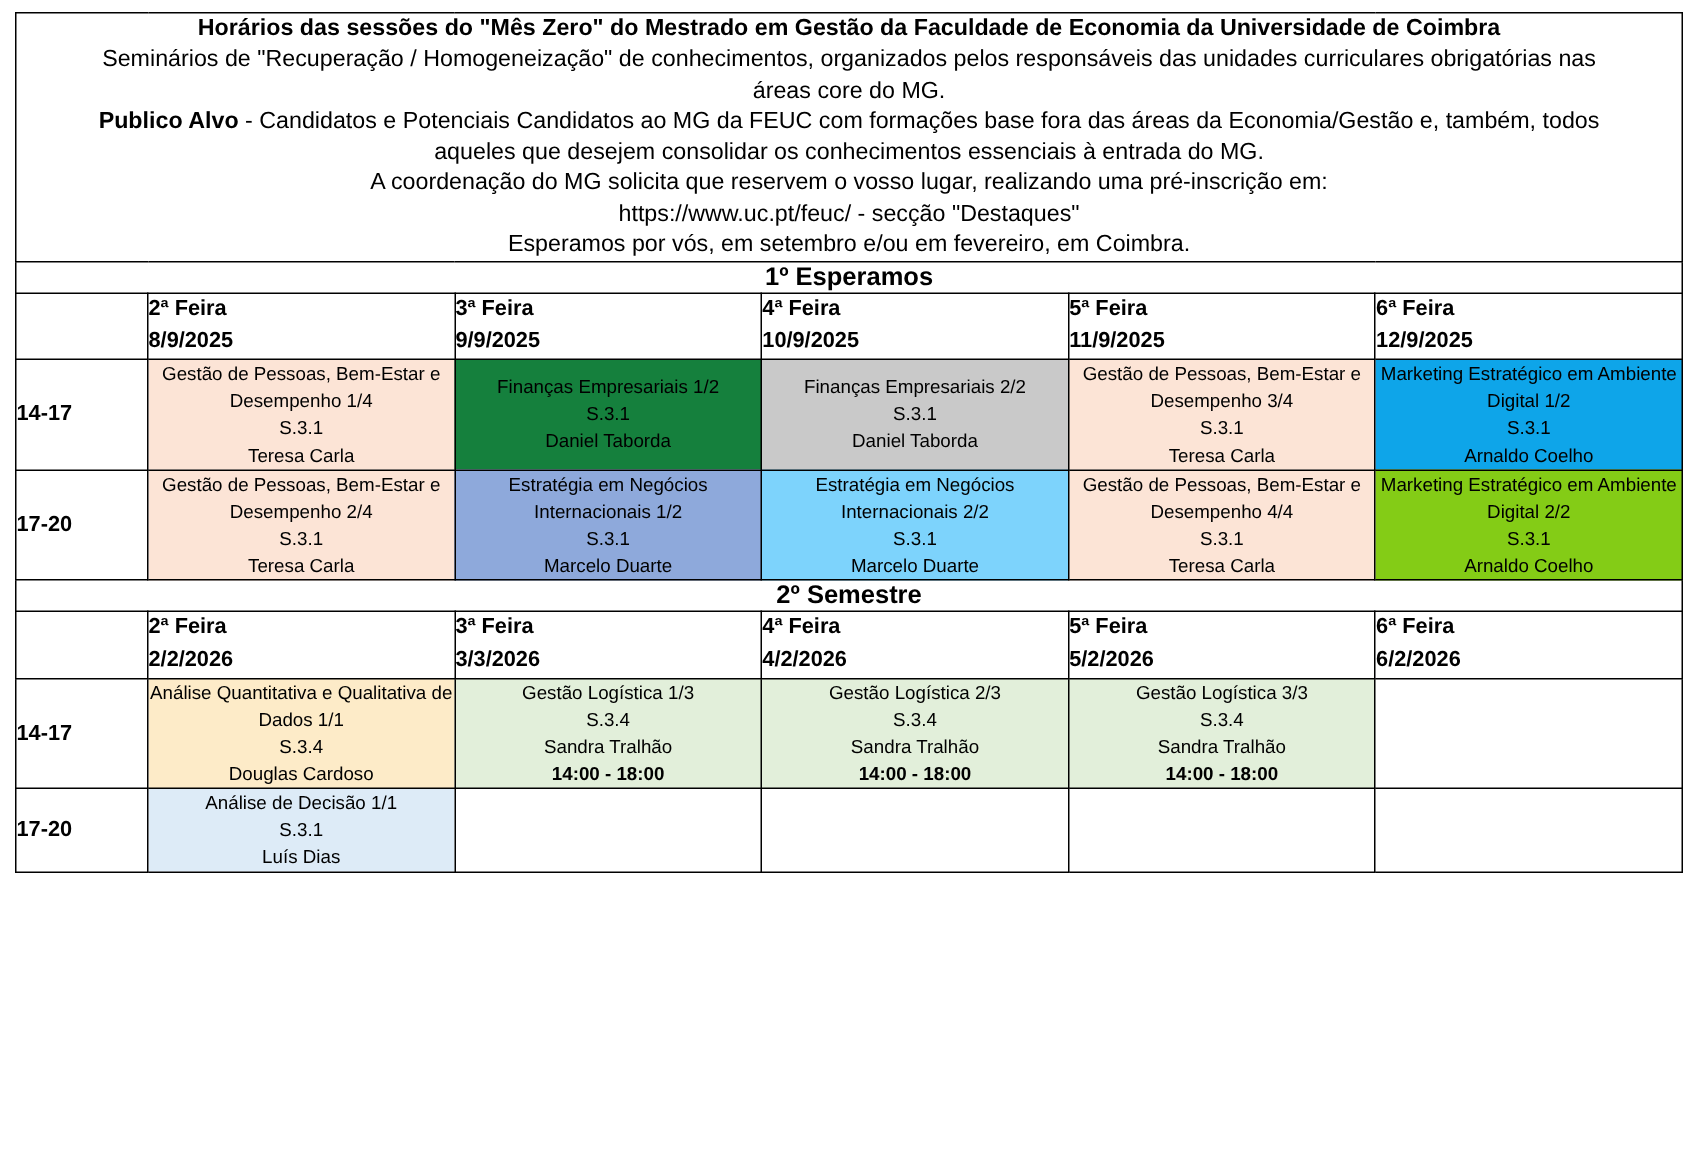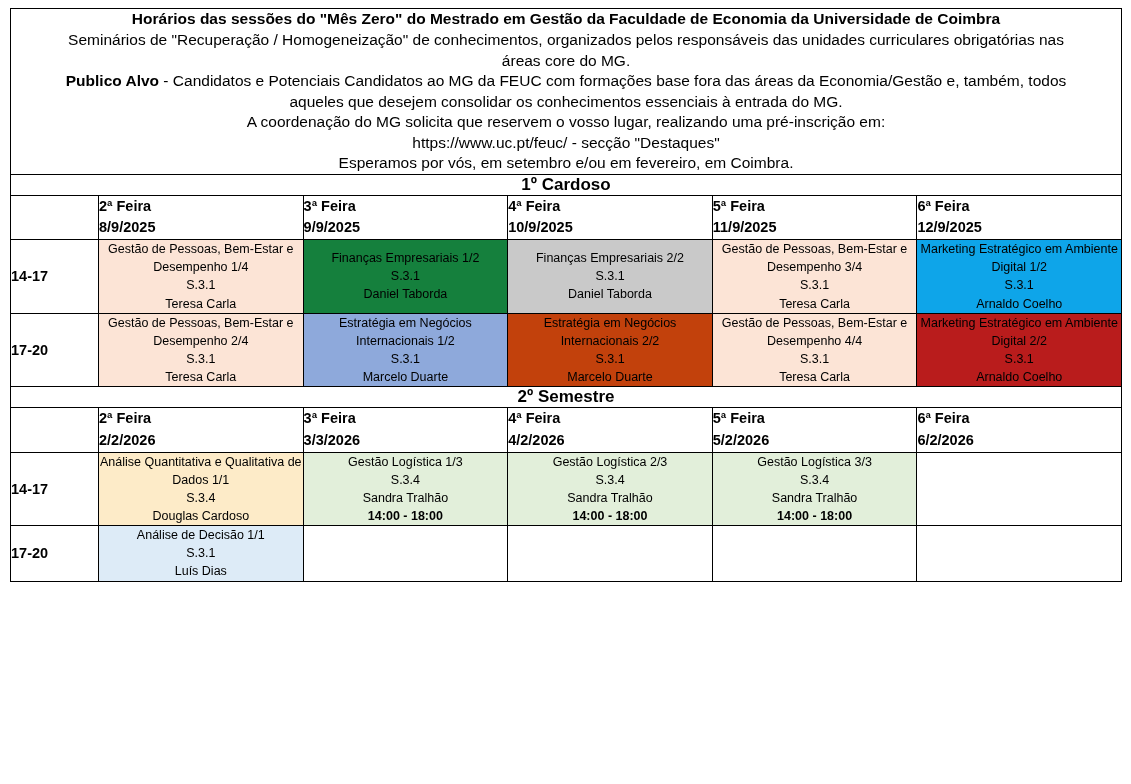--- a/index.html
+++ b/index.html
@@ -98,21 +98,21 @@
           <div class="line">áreas core do MG.</div>
           <div class="line"><span class="bold">Publico Alvo</span><span> - Candidatos e Potenciais Candidatos ao MG da FEUC com formações base fora das áreas da Economia/Gestão  e, também, todos</span></div>
           <div class="line">aqueles que desejem consolidar os conhecimentos essenciais à entrada do MG.</div>
           <div class="line">A coordenação do MG solicita que reservem o vosso lugar, realizando uma pré-inscrição em:</div>
           <div class="line">https://www.uc.pt/feuc/ - secção "Destaques"</div>
           <div class="line">Esperamos por vós, em setembro e/ou em fevereiro, em Coimbra.</div>
         </td>
       </tr>
 
       <tr>
-        <td colspan="6" class="sem-banner">1º Cardoso</td>
+        <td colspan="6" class="sem-banner">1º Esperamos</td>
       </tr>
 
       <tr>
         <td class="corner"></td>
         <td class="day-head">
           <div>2ª Feira</div>
           <div>8/9/2025</div>
         </td>
         <td class="day-head">
           <div>3ª Feira</div>
@@ -166,31 +166,31 @@
         <td class="sess" style="background:#fce4d6">
           <span class="nm">Gestão de Pessoas, Bem-Estar e Desempenho 2/4</span>
           <span class="rm">S.3.1</span>
           <span class="tc">Teresa Carla</span>
         </td>
         <td class="sess" style="background:#8ea9db">
           <span class="nm">Estratégia em Negócios Internacionais 1/2</span>
           <span class="rm">S.3.1</span>
           <span class="tc">Marcelo Duarte</span>
         </td>
-        <td class="sess" style="background:#c2410c">
+        <td class="sess" style="background:#7dd3fc">
           <span class="nm">Estratégia em Negócios Internacionais 2/2</span>
           <span class="rm">S.3.1</span>
           <span class="tc">Marcelo Duarte</span>
         </td>
         <td class="sess" style="background:#fce4d6">
           <span class="nm">Gestão de Pessoas, Bem-Estar e Desempenho 4/4</span>
           <span class="rm">S.3.1</span>
           <span class="tc">Teresa Carla</span>
         </td>
-        <td class="sess" style="background:#b91c1c">
+        <td class="sess" style="background:#84cc16">
           <span class="nm">Marketing Estratégico em Ambiente Digital 2/2</span>
           <span class="rm">S.3.1</span>
           <span class="tc">Arnaldo Coelho</span>
         </td>
       </tr>
 
       <tr>
         <td colspan="6" class="sem-banner">2º Semestre</td>
       </tr>
 

